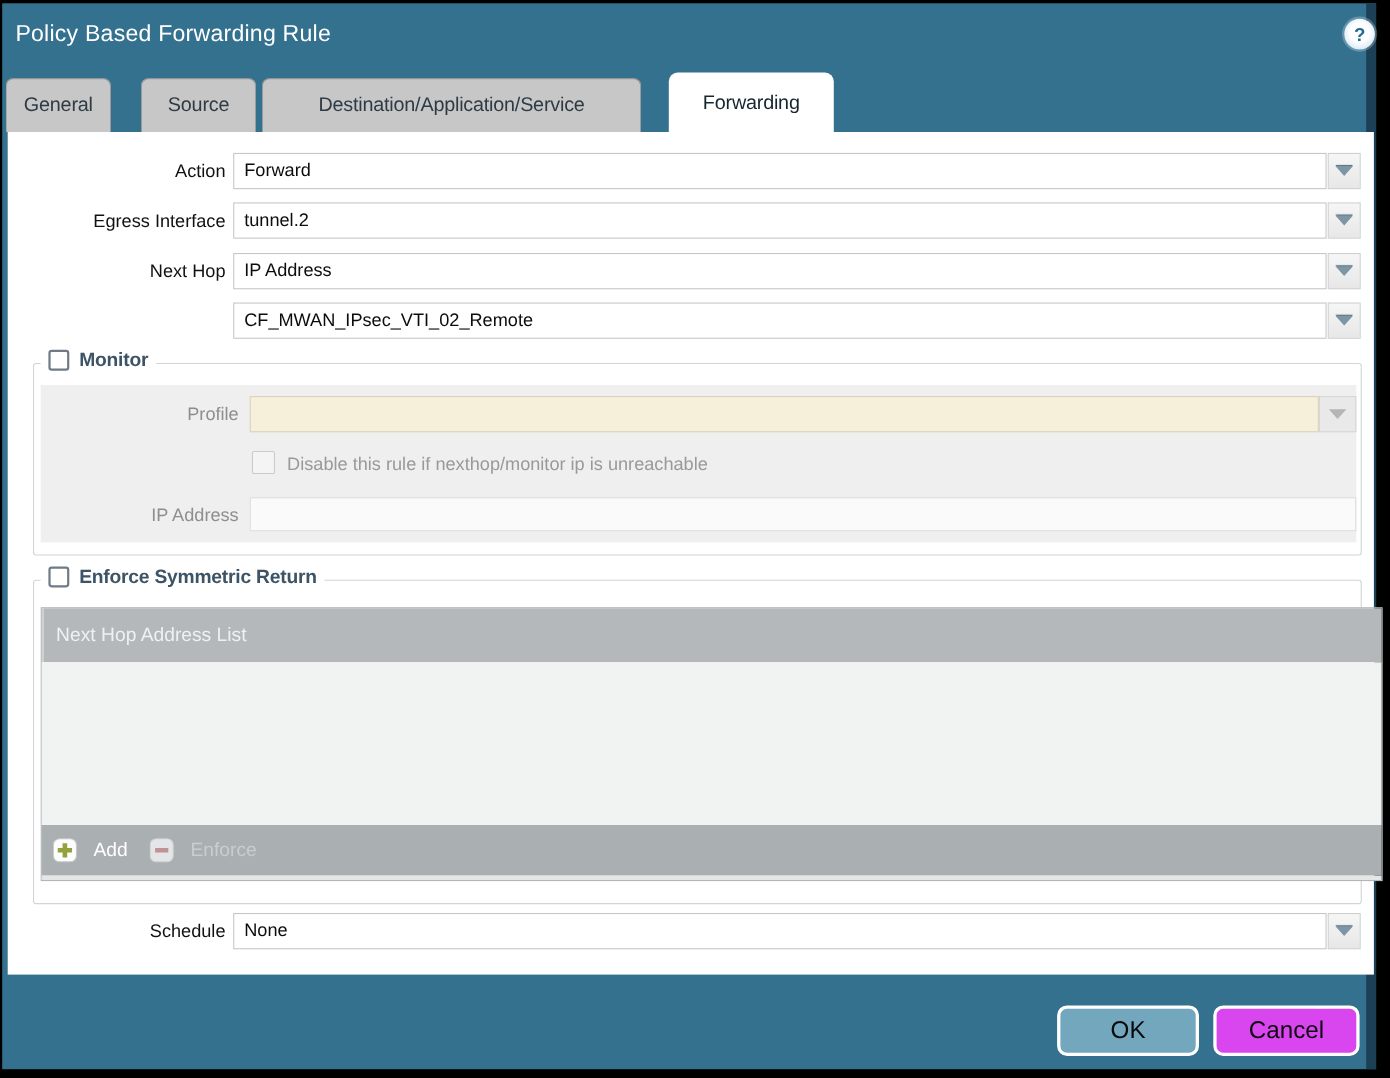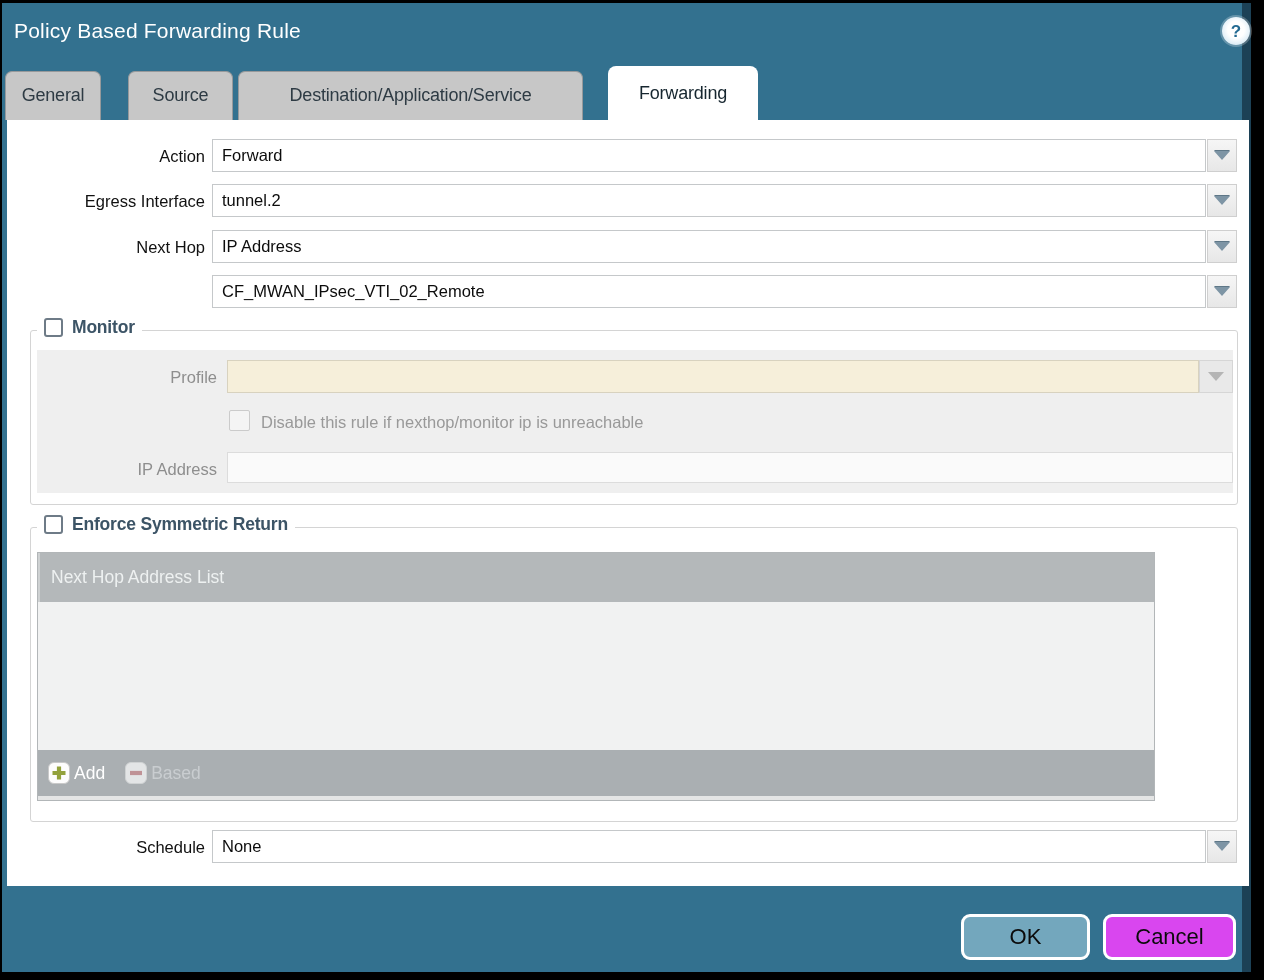--- a/index.html
+++ b/index.html
@@ -66,29 +66,29 @@
     box-sizing:border-box;cursor:pointer;}
   .legend b{font-size:17.5px;color:#3c5466;letter-spacing:-0.2px;}
   .graypanel{position:absolute;left:37px;top:350px;width:1196px;height:143px;background:#efefef;z-index:3;}
   .lbl.dis{color:#8e8e8e;}
   .field.cream{left:227px;top:360px;width:972px;background:#f6efda;border-color:#d8d2bf;}
   .ddbtn.dis{left:1199px;top:360px;width:34px;background:#e9e9e9;border-color:#d6d6d6;cursor:default;}
   .cbx.dis{width:21px;height:21px;border:1px solid #cbcbcb;background:#f4f4f4;border-radius:2px;cursor:default;}
   .field.plain{left:227px;top:452px;width:1006px;height:31px;background:#fafafa;border-color:#dcdcdc;}
   .dis-text{position:absolute;font-size:16.5px;color:#999;z-index:3;}
   
-  .tbl{position:absolute;left:37px;top:552px;width:1118px;height:249px;
+  .tbl{position:absolute;left:37px;top:552px;width:1220px;height:249px;
     border:1px solid #b2b6b8;box-sizing:border-box;z-index:3;}
   .tbl-head{height:49px;background:#b4b8ba;color:#eef1f1;font-size:17.5px;
     line-height:49px;padding-left:13px;box-shadow:inset 2px 0 0 rgba(255,255,255,0.35);}
   .tbl-body{height:148px;background:#f1f2f2;}
   .tbl-foot{height:46px;background:#aaafb2;display:flex;align-items:center;
     padding-left:10px;gap:20px;}
   .tbl-strip{height:4px;background:#e4e5e5;}
-  .tbtn{display:flex;align-items:center;gap:4px;cursor:pointer;}
+  .tbtn{display:flex;gap:15px;cursor:pointer;}
   .tbtn .txt{font-size:17.5px;color:#ffffff;}
   .tbtn.dis{cursor:default;}
   .tbtn.dis .txt{color:#c9cdd0;}
   
   .btn{
     position:absolute;top:914px;height:46px;border:3px solid #ffffff;border-radius:9px;
     box-sizing:border-box;text-align:center;line-height:40px;font-size:22px;color:#0b0b0b;
     cursor:pointer;z-index:3;
   }
   .btn.ok{left:961px;width:129px;background:#73a7bd;}
@@ -177,21 +177,21 @@
         <rect x="0.5" y="0.5" width="21" height="21" rx="5.5" fill="#fdfdfd" stroke="#c9c9c9"></rect>
         <path d="M11 4.5 V17.5 M4.5 11 H17.5" stroke="#93a23c" stroke-width="4.2"></path>
       </svg>
       <span class="txt">Add</span>
     </div>
     <div class="tbtn dis">
       <svg width="22" height="22" viewBox="0 0 22 22">
         <rect x="0.5" y="0.5" width="21" height="21" rx="5.5" fill="#e3e5e6" stroke="#cfd2d3"></rect>
         <path d="M5 11 H17" stroke="#bf9296" stroke-width="4.2"></path>
       </svg>
-      <span class="txt">Based</span>
+      <span class="txt">Enforce</span>
     </div>
   </div>
   <div class="tbl-strip"></div>
 </div>
 
 <div class="lbl" style="left:15px;top:838px;">Schedule</div>
 <div class="field" style="top:830px;">None</div>
 <div class="ddbtn" style="top:830px;">
   <div class="arrow"></div>
 </div>

